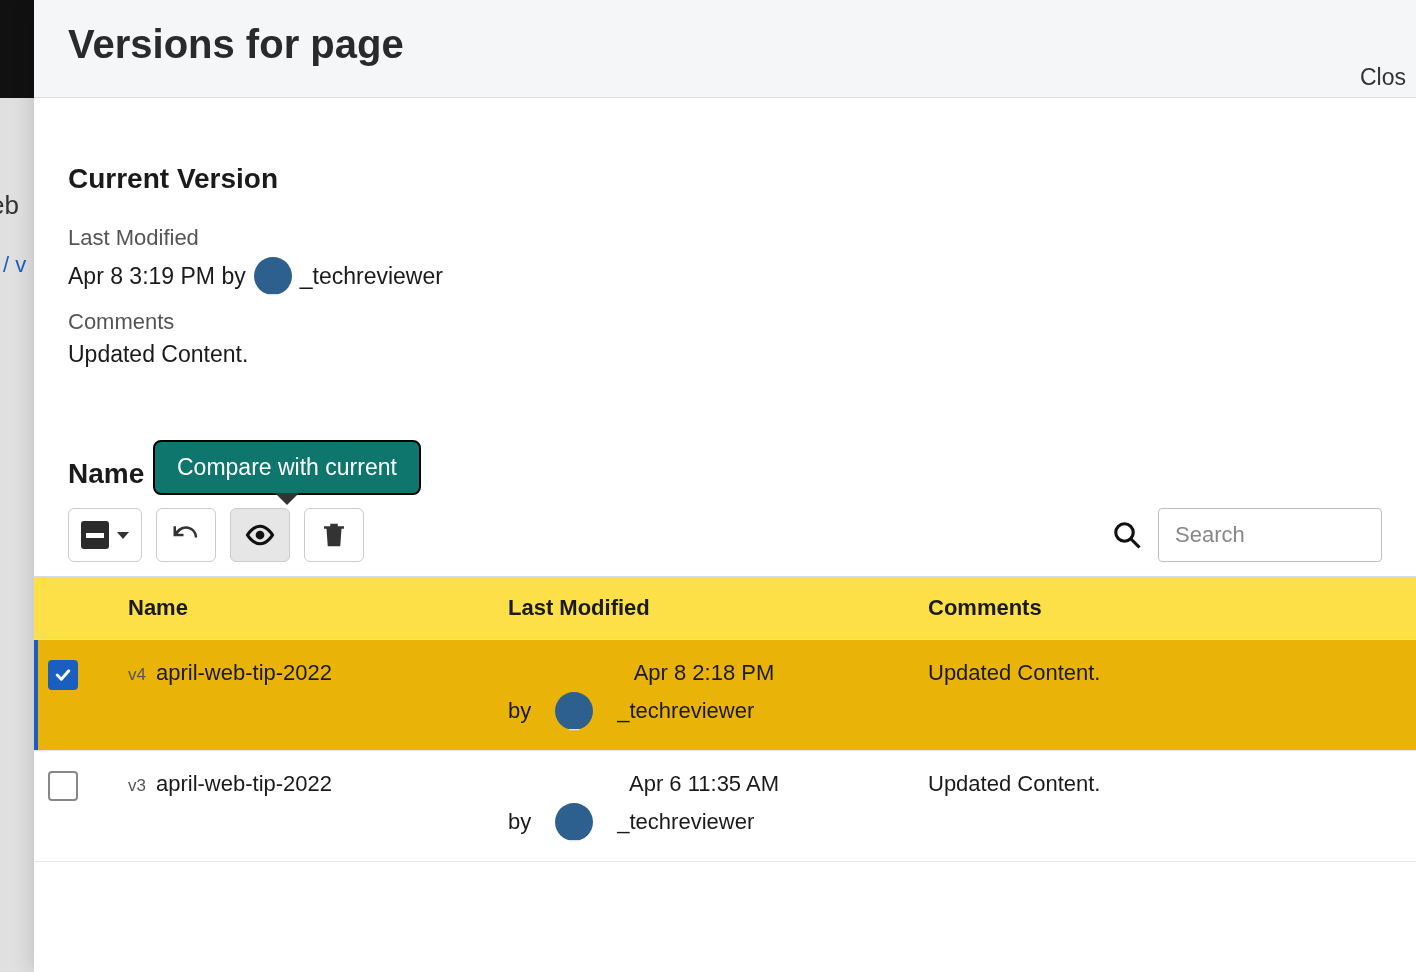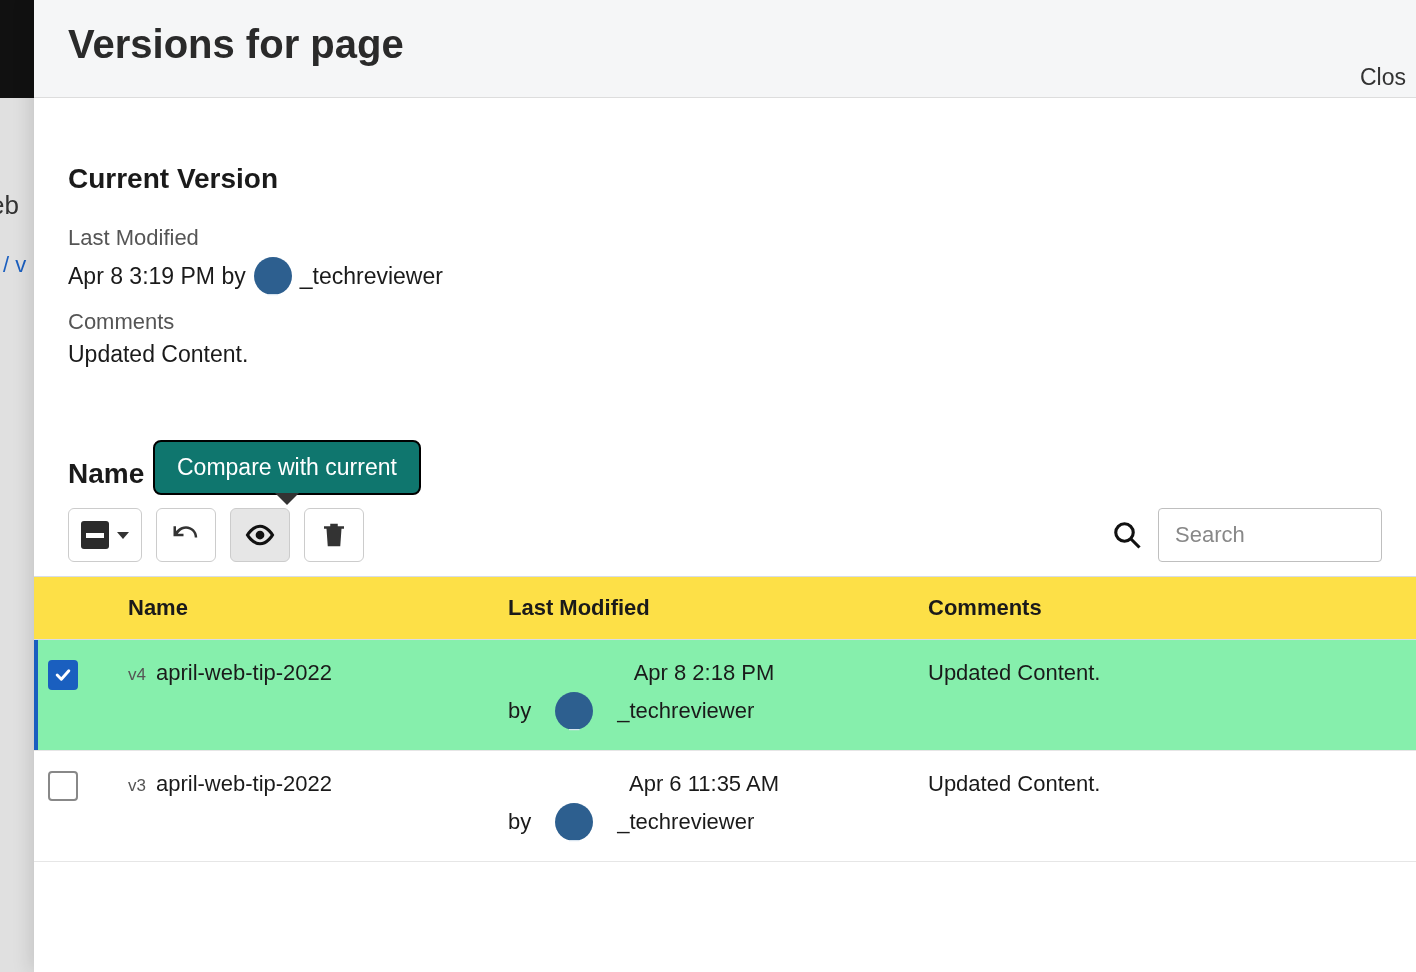--- a/index.html
+++ b/index.html
@@ -238,21 +238,21 @@
   table.versions th.col-mod   { width: 420px; }
   table.versions th.col-com   { }
 
   table.versions tbody td {
     padding: 20px 14px;
     vertical-align: top;
     font-size: 22px;
     border-bottom: 1px solid #e6e6e6;
   }
   table.versions tbody tr.selected {
-    background: #86efac;
+    background: #eab308;
     padding-left: 46px;
   }
   table.versions tbody tr.selected td:first-child {
     box-shadow: inset 4px 0 0 #1a5fbf;
   }
   td.col-check { padding-left: 34px; }
 
   .chk {
     width: 30px; height: 30px;
     border: 2px solid #888;

